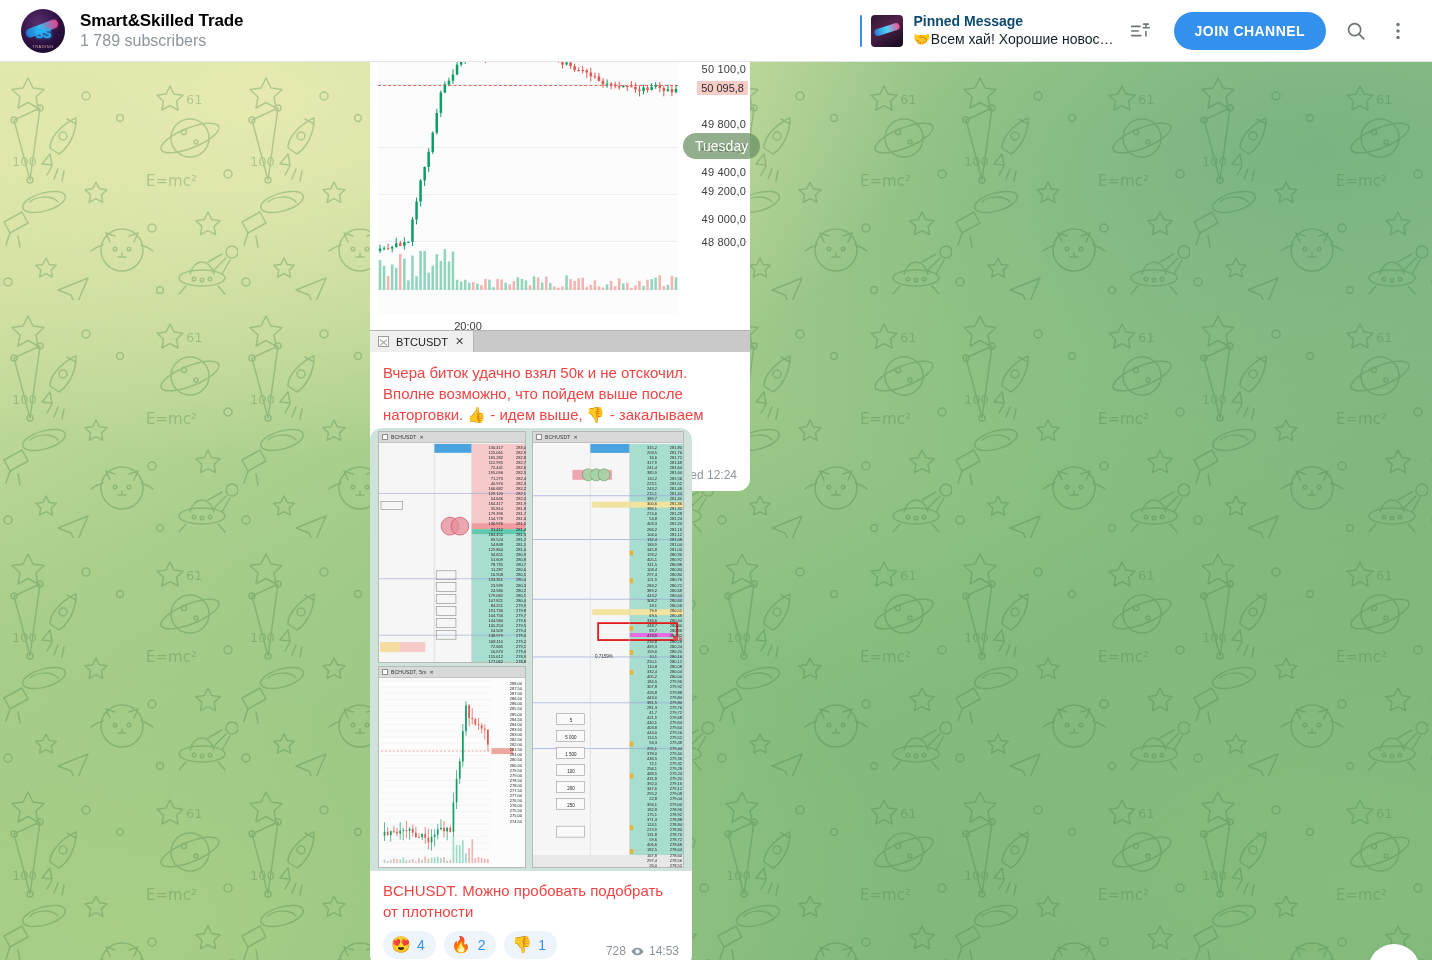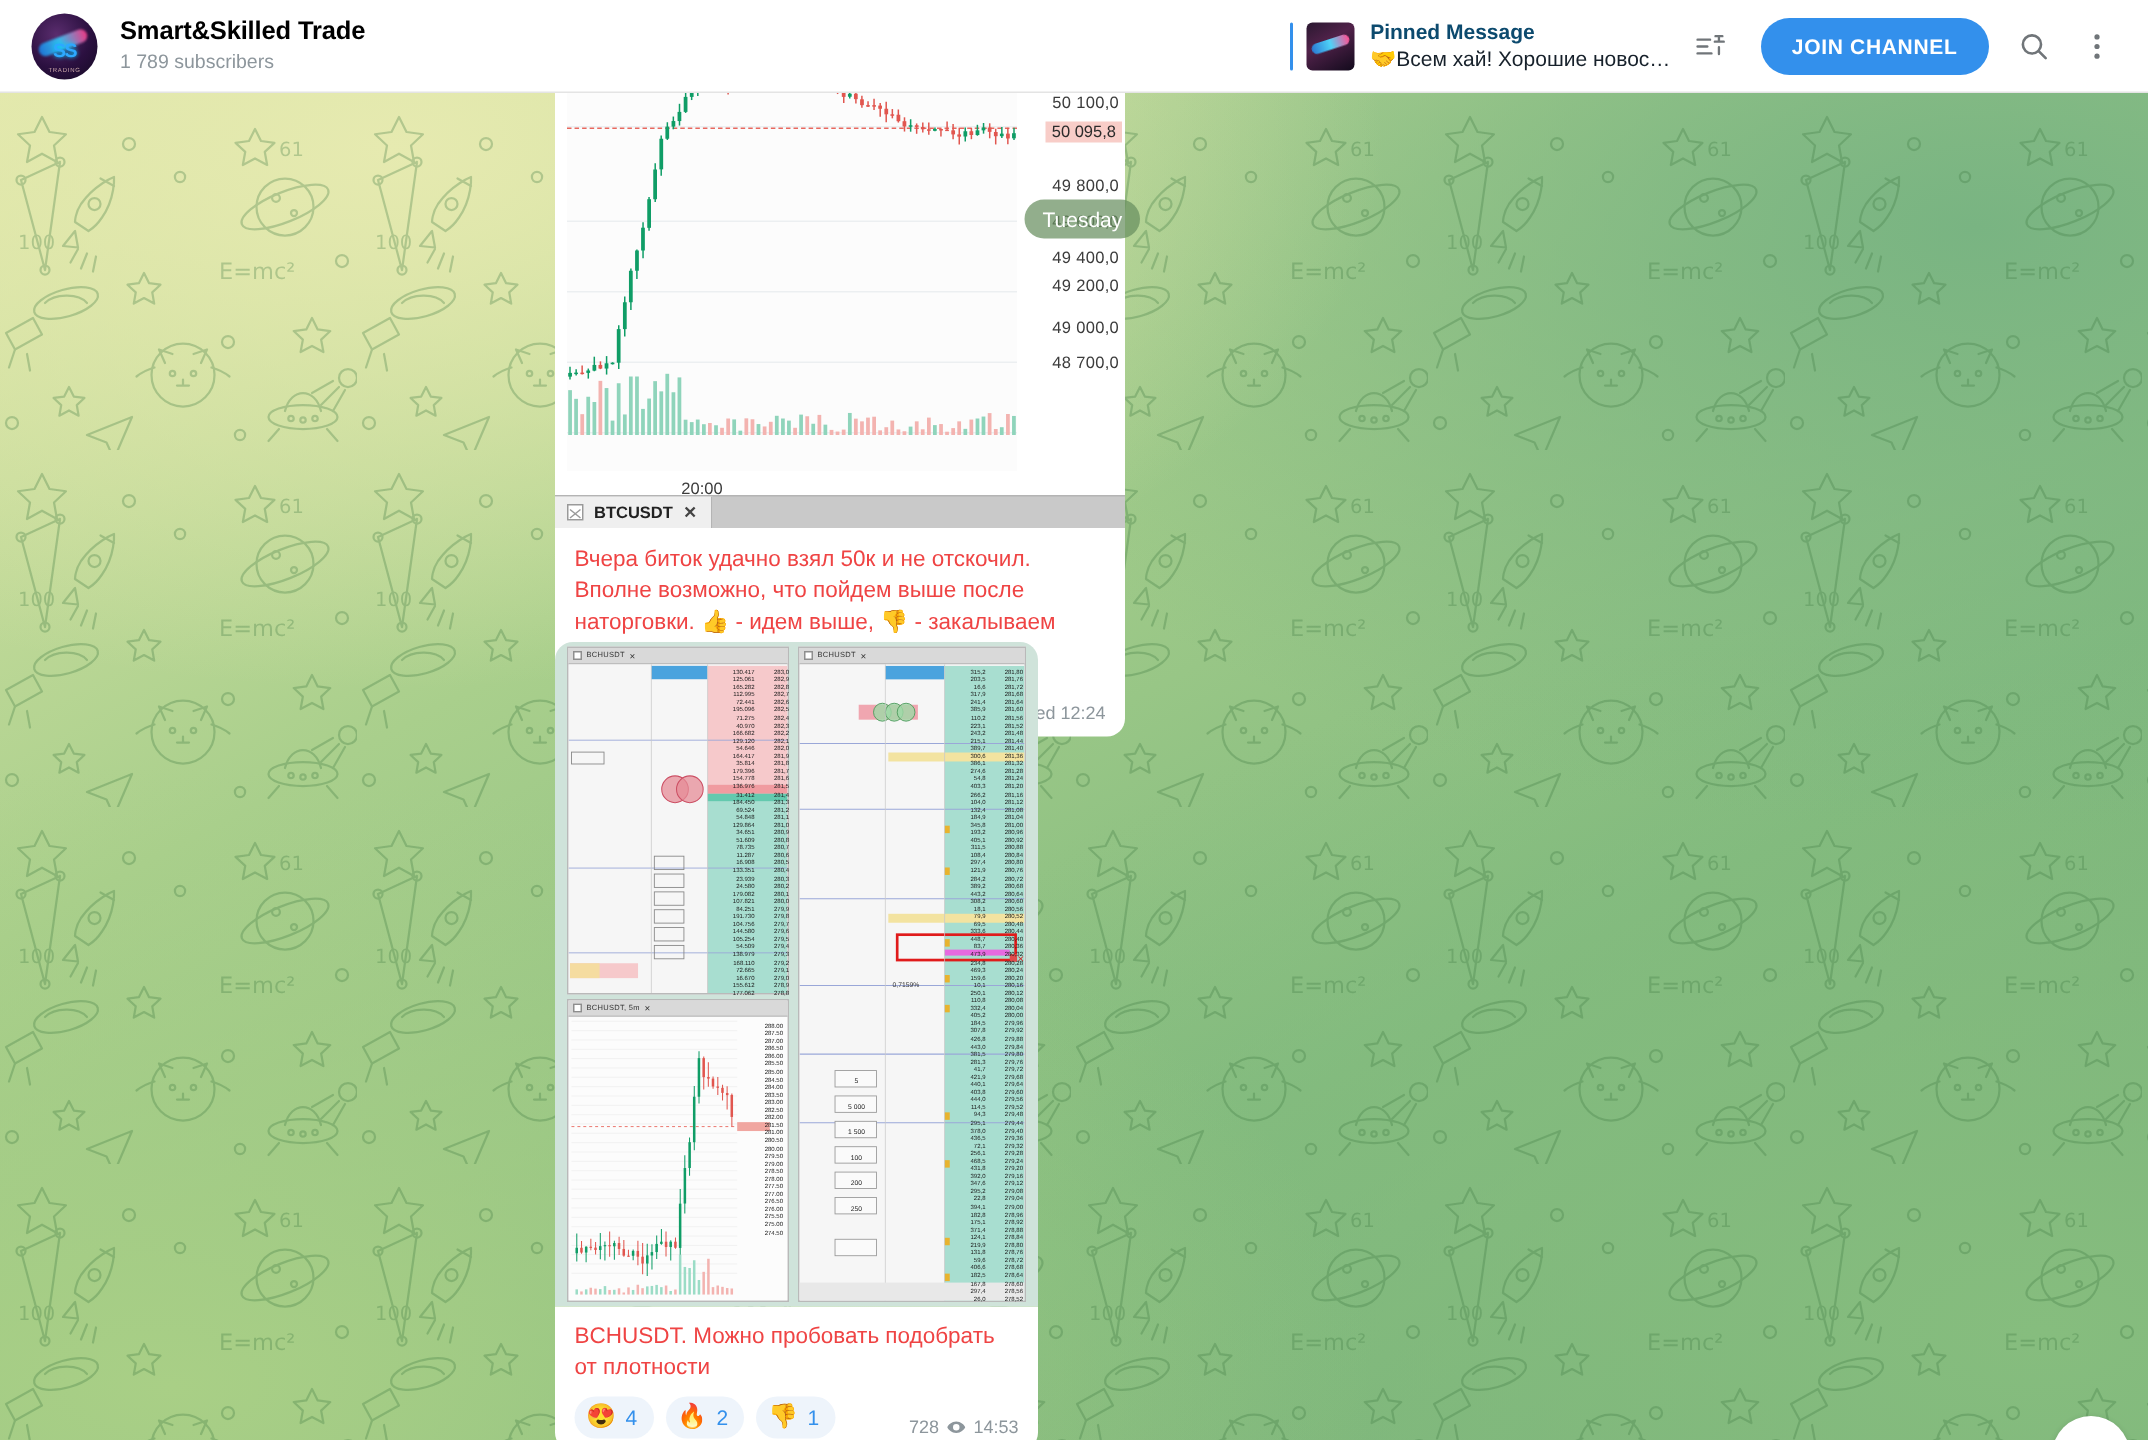--- a/index.html
+++ b/index.html
@@ -30,21 +30,21 @@
     position:absolute; left:0; right:0; top:17px; text-align:center;
     font-size:13px; font-weight:700; color:#2ea8ff; letter-spacing:-1px;
     text-shadow:0 0 3px #0cf;
   }
   #chan-avatar .tin {
     position:absolute; left:0; right:0; bottom:4px; text-align:center;
     font-size:4px; color:#caa; letter-spacing:.5px;
   }
   #chan-text { margin-left:15px; flex:none; }
   #chan-title { font-size:17px; font-weight:700; color:#000; letter-spacing:-.1px; line-height:20px; }
-  #chan-sub { font-size:13px; color:#8d969c; line-height:18px; margin-top:1px; }
+  #chan-sub { font-size:16px; color:#8d969c; line-height:18px; margin-top:1px; }
 
   #hdr-right { margin-left:auto; display:flex; align-items:center; height:100%; }
 
   #pinned-wrap { display:flex; align-items:center; height:44px; cursor:pointer; padding-right:6px; }
   #pin-bar { width:2px; height:32px; background:#3390ec; border-radius:1px; margin-right:9px; }
   #pin-thumb {
     width:32px; height:32px; border-radius:4px; flex:none; overflow:hidden; position:relative;
     background:linear-gradient(150deg,#2a1830 0%,#51224a 40%,#120a1c 100%);
   }
   #pin-thumb .pb {
@@ -136,21 +136,21 @@
     position:absolute; right:2px; font-size:11px; color:#2b2b2b; background:#f8cdc8;
     padding:1px 4px; transform:translateY(-50%); white-space:nowrap;
   }
   .xlab { position:absolute; bottom:20px; font-size:11px; color:#3c3c3c; transform:translateX(-50%); }
   .tabbar {
     position:absolute; left:0; right:0; bottom:0; height:22px; background:#c9c9c9;
     border-top:1px solid #b4b4b4; display:flex; align-items:center;
   }
   .tabitem {
     height:22px; background:#efefef; display:flex; align-items:center; gap:7px;
-    padding:0 9px 0 8px; font-size:11px; color:#222; border-right:1px solid #b4b4b4;font-weight:bold;
+    padding:0 9px 0 8px; font-size:11px; color:#222; border-right:1px solid #b4b4b4;
   }
   .tabsq { width:11px; height:11px; border:1px solid #9a9a9a; position:relative; background:#fff; }
   .tabsq:before, .tabsq:after {
     content:""; position:absolute; left:0; top:50%; width:100%; height:1px; background:#9a9a9a;
   }
   .tabsq:before { transform:rotate(39deg); }
   .tabsq:after { transform:rotate(-39deg); }
   .tabx { font-size:11px; color:#444; }
 
   #date-badge {
@@ -543,21 +543,21 @@
         </div>
 
         <div>
           <div class="ylab" style="top:7px">50 100,0</div>
           <div class="ylab-hl" style="top:26px">50 095,8</div>
           <div class="ylab" style="top:62px">49 800,0</div>
           <div class="ylab" style="top:86px">49 600,0</div>
           <div class="ylab" style="top:110px">49 400,0</div>
           <div class="ylab" style="top:129px">49 200,0</div>
           <div class="ylab" style="top:157px">49 000,0</div>
-          <div class="ylab" style="top:180px">48 700,0</div>
+          <div class="ylab" style="top:180px">48 800,0</div>
         </div>
 
         <div class="xlab" style="left:98px">20:00</div>
 
         <div class="tabbar">
           <div class="tabitem">
             <span class="tabsq"></span>
             <span>BTCUSDT</span>
             <span class="tabx">✕</span>
           </div>

